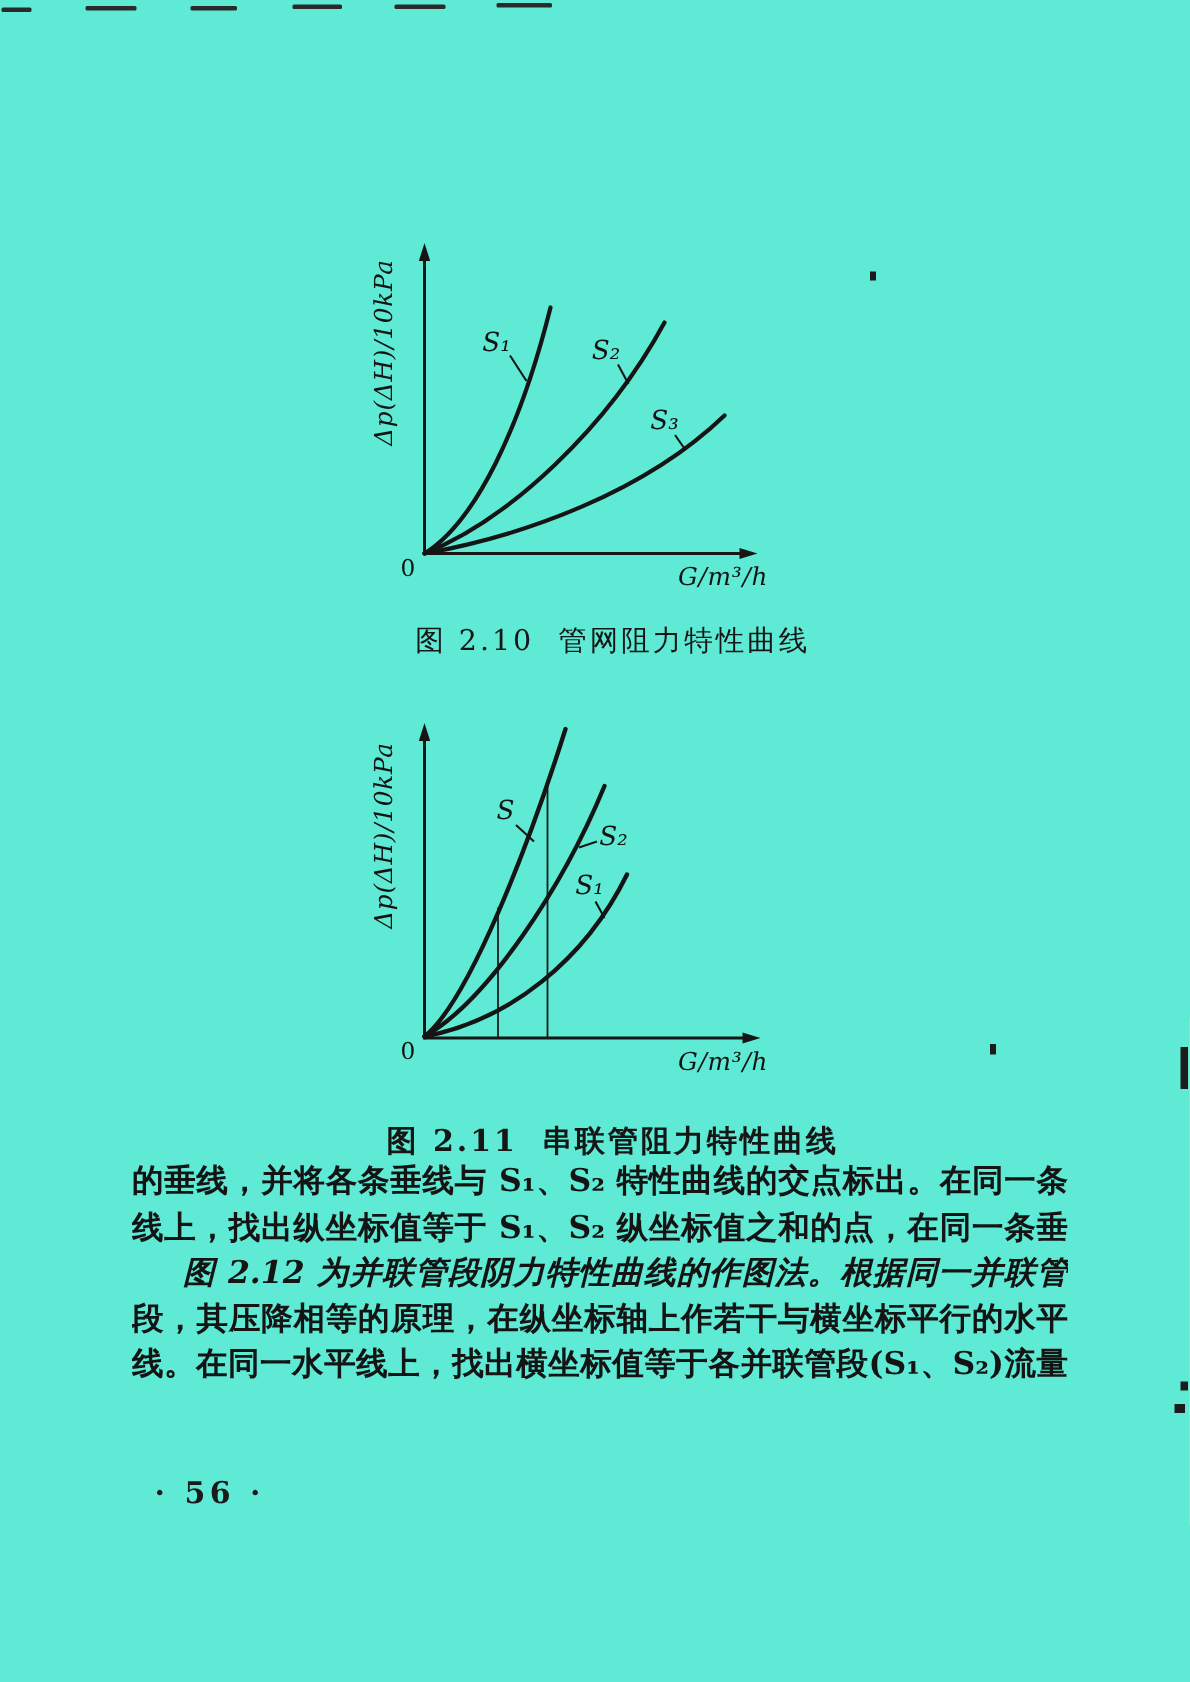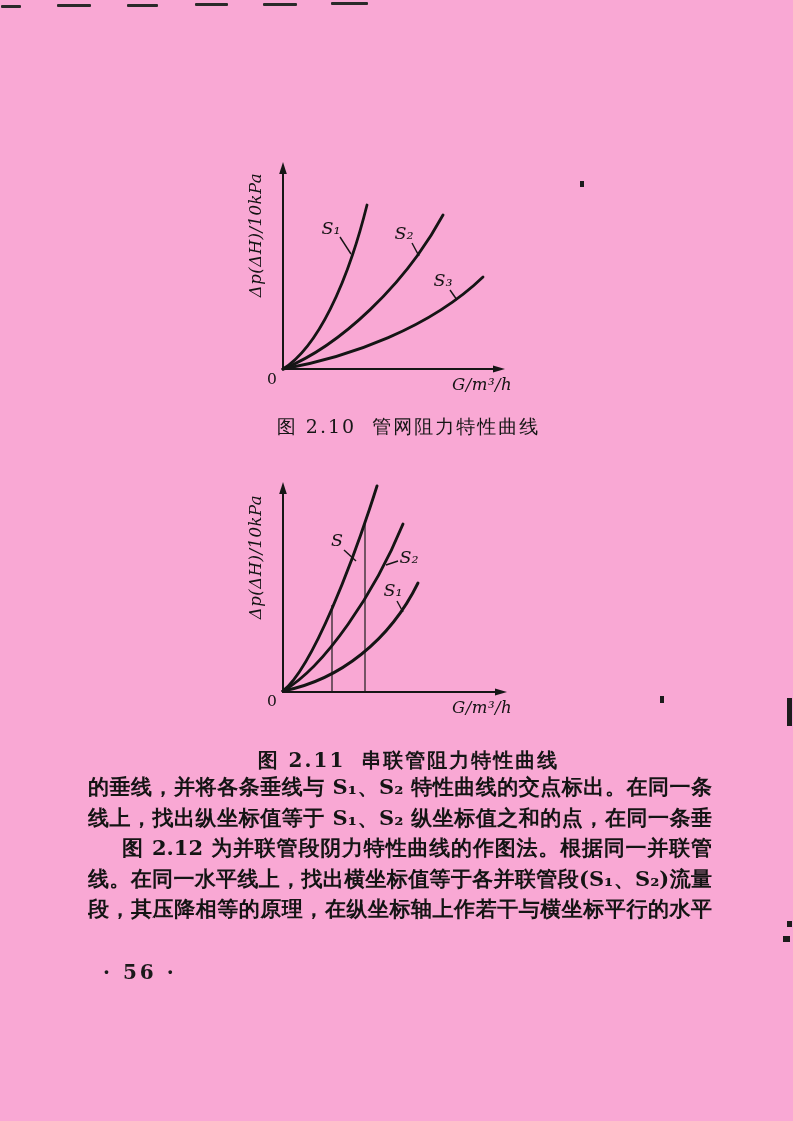--- a/index.html
+++ b/index.html
@@ -1,17 +1,17 @@
 <!DOCTYPE html>
 <html><head>
 <meta charset="utf-8">
 <style>
   html,body{margin:0;padding:0;}
   body{background:#e8e8e8;font-family:"DejaVu Serif","Liberation Serif",serif;}
-  .page{position:relative;width:793px;height:1121px;background:#f9a8d4;overflow:hidden;color:#171717;}
+  .page{position:relative;width:793px;height:1121px;background:#5eead4;overflow:hidden;color:#171717;}
 
   
   .scan-dash{position:absolute;height:3px;background:#2a2a2a;border-radius:1px;}
 
   
   .chart{position:absolute;left:235px;width:310px;height:255px;}
   .chart-1{top:150px;}
   .chart-2{top:462px;}
   svg text{font-family:"DejaVu Serif","Liberation Serif",serif;fill:#131313;}
   .axis-label{font-size:16.5px;font-style:italic;letter-spacing:0.5px;}
@@ -21,23 +21,23 @@
   
   .caption{position:absolute;left:12px;width:793px;text-align:center;font-size:19px;letter-spacing:2px;color:#161616;}
   .caption-1{top:414px;}
   .caption-2{top:735px;font-weight:bold;font-size:20px;margin-top:12px;}
   .cap-title{margin-left:16px;}
 
   
   .body-text{position:absolute;left:88px;top:772px;width:624px;font-size:21px;line-height:30.5px;font-weight:600;color:#141414;}
   .line{white-space:nowrap;}
   .line.fill{text-align:justify;text-align-last:justify;white-space:normal;height:30.5px;overflow:hidden;}
-  .line.indent{text-indent:34px;}
+  .line.indent{text-indent:34px;font-style:italic;}
 
-  .page-number{position:absolute;left:103px;top:960px;font-size:20px;font-weight:bold;letter-spacing:3px;color:#1a1a1a;}
+  .page-number{position:absolute;left:103px;top:983px;font-size:20px;font-weight:bold;letter-spacing:3px;color:#1a1a1a;}
 
   .artifact{position:absolute;background:#1c1c1c;}
 </style>
 </head>
 <body>
 
 <div class="page">
 
   <div>
     <span class="scan-dash" style="left:1px;top:5px;width:20px;"></span>
@@ -106,22 +106,22 @@
   </div>
 
   <div class="caption caption-2">
     <span>图 2.11</span><span class="cap-title">串联管阻力特性曲线</span>
   </div>
 
   <div class="body-text">
     <div class="line fill">的垂线，并将各条垂线与 S₁、S₂ 特性曲线的交点标出。在同一条垂</div>
     <div class="line fill">线上，找出纵坐标值等于 S₁、S₂ 纵坐标值之和的点，在同一条垂</div>
     <div class="line fill indent">图 2.12 为并联管段阴力特性曲线的作图法。根据同一并联管</div>
+    <div class="line fill">段，其压降相等的原理，在纵坐标轴上作若干与横坐标平行的水平</div>
     <div class="line fill">线。在同一水平线上，找出横坐标值等于各并联管段(S₁、S₂)流量</div>
-    <div class="line fill">段，其压降相等的原理，在纵坐标轴上作若干与横坐标平行的水平</div>
   </div>
 
   <div class="page-number">· 56 ·</div>
 
   <div class="artifact" style="left:580px;top:181px;width:4px;height:6px;"></div>
   <div class="artifact" style="left:660px;top:696px;width:4px;height:7px;"></div>
   <div class="artifact" style="left:787px;top:698px;width:5px;height:28px;"></div>
   <div class="artifact" style="left:787px;top:921px;width:5px;height:6px;"></div>
   <div class="artifact" style="left:783px;top:936px;width:7px;height:6px;"></div>
 

